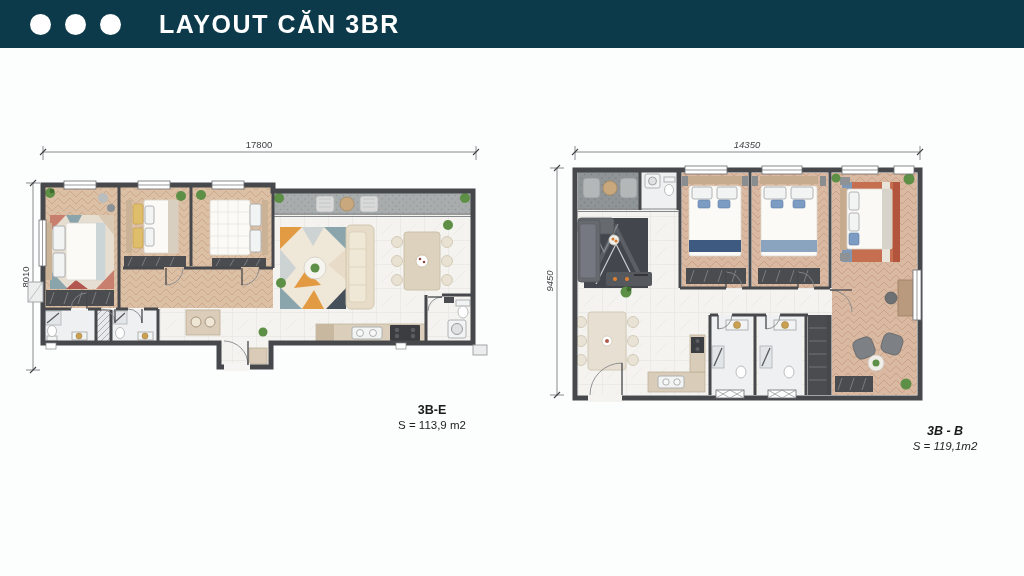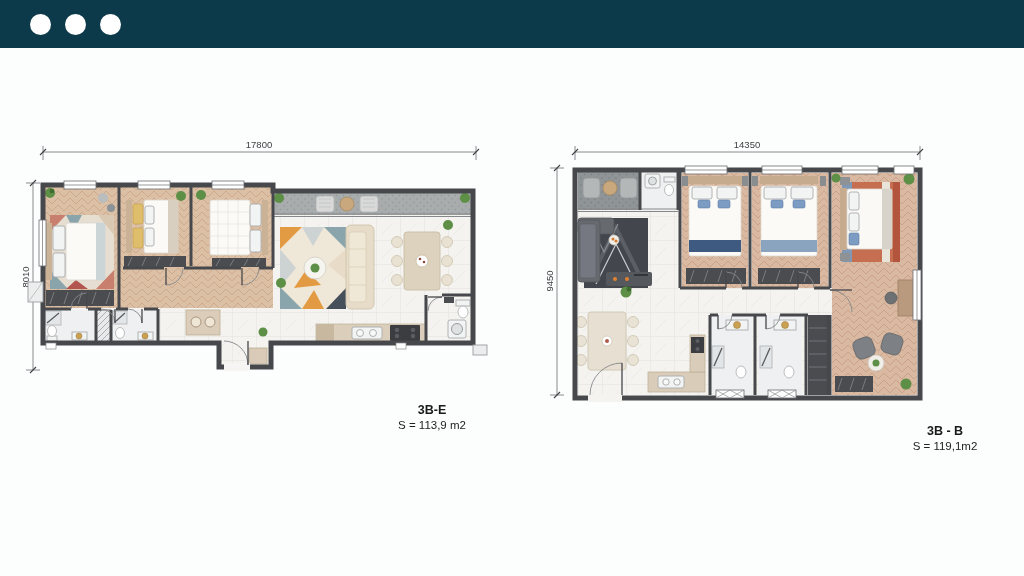--- a/index.html
+++ b/index.html
@@ -7,21 +7,21 @@
        font-family:"Liberation Sans",sans-serif;overflow:hidden;}
   .topbar{position:absolute;left:0;top:0;width:1024px;height:48px;
           background:var(--header-bg,#0d3a4a);display:flex;align-items:center;
           padding-left:30px;box-sizing:border-box;}
   .dot{width:21px;height:21px;border-radius:50%;background:var(--dot-color,#ffffff);
        margin-right:14px;flex:0 0 auto;}
   .title{color:#ffffff;font-size:25px;font-weight:bold;letter-spacing:1.6px;
          margin:0 0 0 24px;white-space:nowrap;}
   .plan{position:absolute;top:120px;}
   .plan-left{left:16px;}
-  .plan-right{left:530px;}
+  .plan-right{left:530px;font-style:italic;}
   svg{display:block;}
   .dim{font-size:9.5px;fill:#3f4144;}
   .uname{font-size:12.5px;font-weight:bold;fill:#1a1a1a;}
   .uarea{font-size:11.5px;fill:#222;}
   .dl{stroke:#6a6c6e;stroke-width:0.8;}
   .tick{stroke:#3f4144;stroke-width:1.1;}
   .wall{stroke:#46484c;fill:none;}
   .w5{stroke-width:5;} .w3{stroke-width:3;}
   .arc{stroke:#84878a;stroke-width:0.9;fill:none;}
   .leaf{stroke:#46484c;stroke-width:1.3;}
@@ -30,20 +30,21 @@
   .plant{fill:#5d8f46;} .plant2{fill:#3f6b30;}
   .ward{fill:#4a4c50;} .wline{stroke:#85888c;stroke-width:0.8;}
 </style>
 </head>
 <body>
 
 <div class="topbar">
   <span class="dot"></span>
   <span class="dot"></span>
   <span class="dot"></span>
+  <h1 class="title">LAYOUT CĂN 3BR</h1>
 </div>
 
 <div class="plan plan-left">
 <svg width="480" height="320" viewBox="0 0 480 320">
   <defs>
     <pattern id="hA" width="12" height="7" patternUnits="userSpaceOnUse">
       <rect width="12" height="7" fill="#dcc0a6"></rect>
       <path d="M0,7 L6,1 L12,7" stroke="#c8a183" stroke-width="0.7" fill="none"></path>
     </pattern>
     <pattern id="tA" width="24" height="24" patternUnits="userSpaceOnUse">

